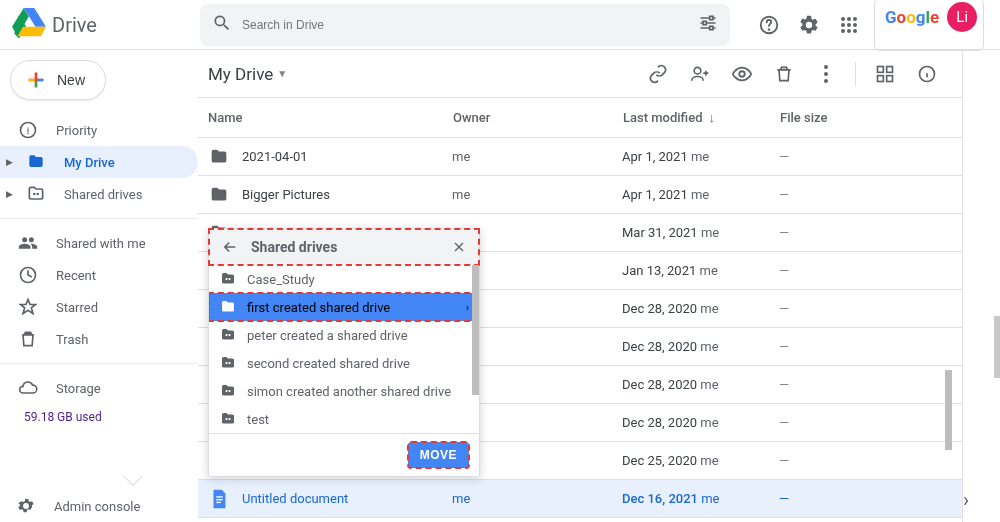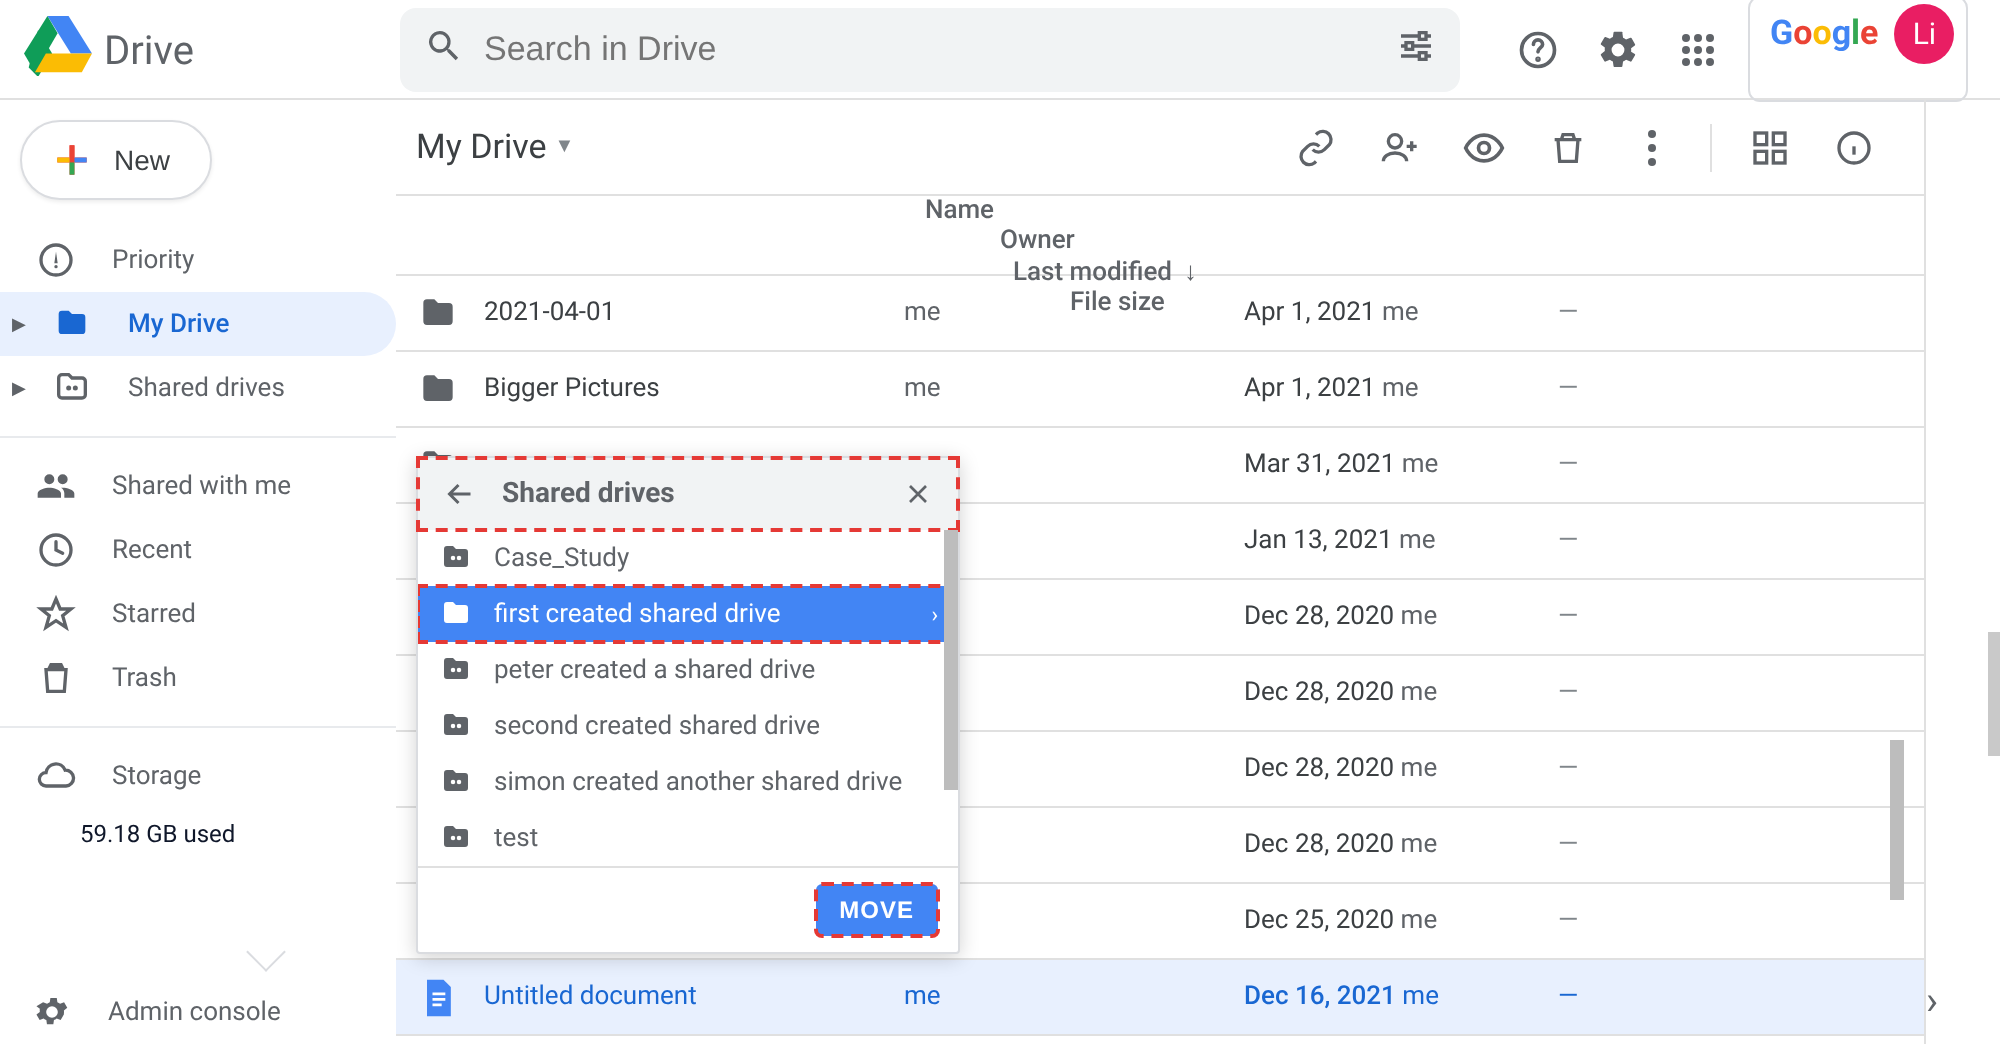--- a/index.html
+++ b/index.html
@@ -5,55 +5,55 @@
 * { box-sizing: border-box; margin: 0; padding: 0; }
 body { font-family: "Google Sans", Roboto, Arial, sans-serif; font-size: 14px; color: #3c4043; width: 1000px; height: 522px; overflow: hidden; background: #fff; position: relative; }
 
 
 .header { display: flex; align-items: center; height: 50px; padding: 0 12px; border-bottom: 1px solid #e0e0e0; }
 .logo-wrap { display: flex; align-items: center; gap: 6px; width: 188px; }
 .logo { width: 34px; height: 34px; position: relative; }
 .drive-title { font-size: 20px; color: #5f6368; }
 .search-bar { display: flex; align-items: center; background: #f1f3f4; border-radius: 8px; height: 42px; width: 530px; padding: 0 12px; }
 .search-bar .si { color:#5f6368; }
-.search-bar input { border: none; background: transparent; flex:1; font-size: 17px; padding: 0 10px; outline: none; color:#5f6368;}
+.search-bar input { border: none; background: transparent; flex:1; font-size: 12px; padding: 0 10px; outline: none; color:#5f6368;}
 .header-icons { display:flex; align-items:center; gap:2px; margin-left: 20px; }
 .hicon { width: 38px; height:38px; display:flex; align-items:center; justify-content:center; color:#5f6368; border-radius:50%; cursor:pointer;}
 .google-box { display:flex; align-items:center; gap:8px; border:1px solid #dadce0; border-radius:6px; padding:3px 6px 18px 10px; margin-left:4px; }
 .google-text { font-size:17px; }
 .avatar{ width:30px; height:30px; border-radius:50%; background:#e91e63; color:#fff; display:flex; align-items:center; justify-content:center; font-size:15px;}
 
 
 .content { display:flex; height:472px; }
 .sidebar { width:198px; padding-top:10px; position:relative; }
 .new-btn { display:flex; align-items:center; gap:10px; background:#fff; border:1px solid #dadce0; border-radius:22px; padding:8px 20px 8px 14px; margin-left:10px; box-shadow:0 1px 2px rgba(0,0,0,0.08); font-size:14px; color:#3c4043; cursor:pointer; font-weight:500;}
 .new-btn svg { width:22px; height:22px;}
 .nav { margin-top:14px; }
 .nav-item { display:flex; align-items:center; height:32px; padding-left:18px; border-radius:0 16px 16px 0; cursor:pointer; color:#5f6368; gap:18px; font-size:13px;}
 .nav-item.active { background:#e8f0fe; color:#1967d2; font-weight:500;}
 .nav-item.active svg { fill:#1967d2; }
 .nav-item svg { width:20px; height:20px; fill:#5f6368;}
 .nav-item .tri { width:8px; display:inline-block; margin-left:-12px; font-size:9px; color:#5f6368;}
 .nav-group-divider{ border-top:1px solid #e8eaed; margin:8px 0;}
 
-.storage-text{ font-size:12px; color:#0f172a; padding-left:40px; margin-top:6px;}
+.storage-text{ font-size:12px; color:#4c1d95; padding-left:24px; margin-top:6px;}
 
 .admin-row{ position:absolute; bottom:6px; left:0; display:flex; align-items:center; gap:18px; padding-left:16px; color:#5f6368; font-size:13px;}
 .admin-row svg{width:20px;height:20px;fill:#5f6368;}
 
 
 .main { flex:1; position:relative; }
 .toolbar { display:flex; align-items:center; height:48px; padding:0 18px 0 10px; border-bottom:1px solid #e0e0e0;}
 .breadcrumb { font-size:17px; color:#3c4043; display:flex; align-items:center; gap:4px;}
 .breadcrumb .arr{font-size:10px; color:#80868b;}
 .toolbar-right{ margin-left:auto; display:flex; align-items:center; gap:8px;}
 .ticon{ width:34px; height:34px; display:flex; align-items:center; justify-content:center; color:#5f6368; cursor:pointer;}
 .tdivider{ width:1px; height:24px; background:#e0e0e0; margin:0 4px;}
 
-.list-header { display:flex; align-items:center; height:40px; padding-left:10px; color:#5f6368; font-size:13px; font-weight:500; border-bottom:1px solid #e0e0e0;flex-direction:column;}
+.list-header { display:flex; align-items:center; height:40px; padding-left:10px; color:#5f6368; font-size:13px; font-weight:500; border-bottom:1px solid #e0e0e0;}
 .col-name{ width:245px;}
 .col-owner{ width:170px;}
 .col-mod{ width:157px; display:flex; align-items:center; gap:6px;}
 .col-size{ width:100px;}
 
 .file-list{ position:relative;}
 .row { display:flex; align-items:center; height:38px; padding-left:10px; border-bottom:1px solid #e0e0e0; font-size:13px; color:#3c4043;}
 .row.selected{ background:#e8f0fe; color:#1967d2;}
 .row .fileicon{ width:22px; height:22px; margin-right:12px;}
 .row .cname{ width:210px;}
@@ -64,21 +64,21 @@
 .row.selected .cmod .d{color:#1967d2; font-weight:500;}
 .row .csize{ width:100px; color:#80868b;}
 
 
 .popover{ position:absolute; left:208px; top:228px; width:272px; background:#fff; border:1px solid #dadce0; border-radius:2px; box-shadow:0 2px 10px rgba(0,0,0,0.18); z-index:50;}
 .pop-header{ display:flex; align-items:center; height:36px; padding:0 8px; background:#f1f3f4; gap:8px;}
 .pop-header .ph-title{ font-size:14px; font-weight:bold; color:#5f6368; flex:1;}
 .pop-header .phicon{ color:#5f6368; cursor:pointer; display:flex; padding:4px;}
 .pop-list{ max-height:180px; overflow:hidden; position:relative;}
 .pop-item{ display:flex; align-items:center; height:28px; padding:0 10px; gap:10px; font-size:13px; color:#5f6368; cursor:pointer;}
-.pop-item.sel{ background:#4285f4; color:#ffffff;}
+.pop-item.sel{ background:#4285f4; color:#000000;}
 .pop-item.sel svg{ fill:#fff;}
 .pop-item .pchev{margin-left:auto; font-size:11px;}
 .pop-item svg{ width:18px; height:18px; fill:#5f6368;}
 .pop-footer{ display:flex; justify-content:flex-end; padding:8px 10px; border-top:1px solid #e0e0e0;}
 .move-btn{ background:#4285f4; color:#fff; border:none; border-radius:3px; padding:6px 12px; font-size:12px; font-weight:bold; cursor:pointer; letter-spacing:0.5px;}
 .pop-pointer{ position:absolute; left:126px; top:239px; width:14px; height:14px; background:#fff; border-left:1px solid #dadce0; border-bottom:1px solid #dadce0; transform:rotate(-45deg);}
 .red-dash{ outline:2px dashed #e53935; outline-offset:-1px;}
 
 
 .pop-scroll{ position:absolute; right:0; top:0; width:7px; height:130px; background:#bdbdbd; border-radius:0;}

